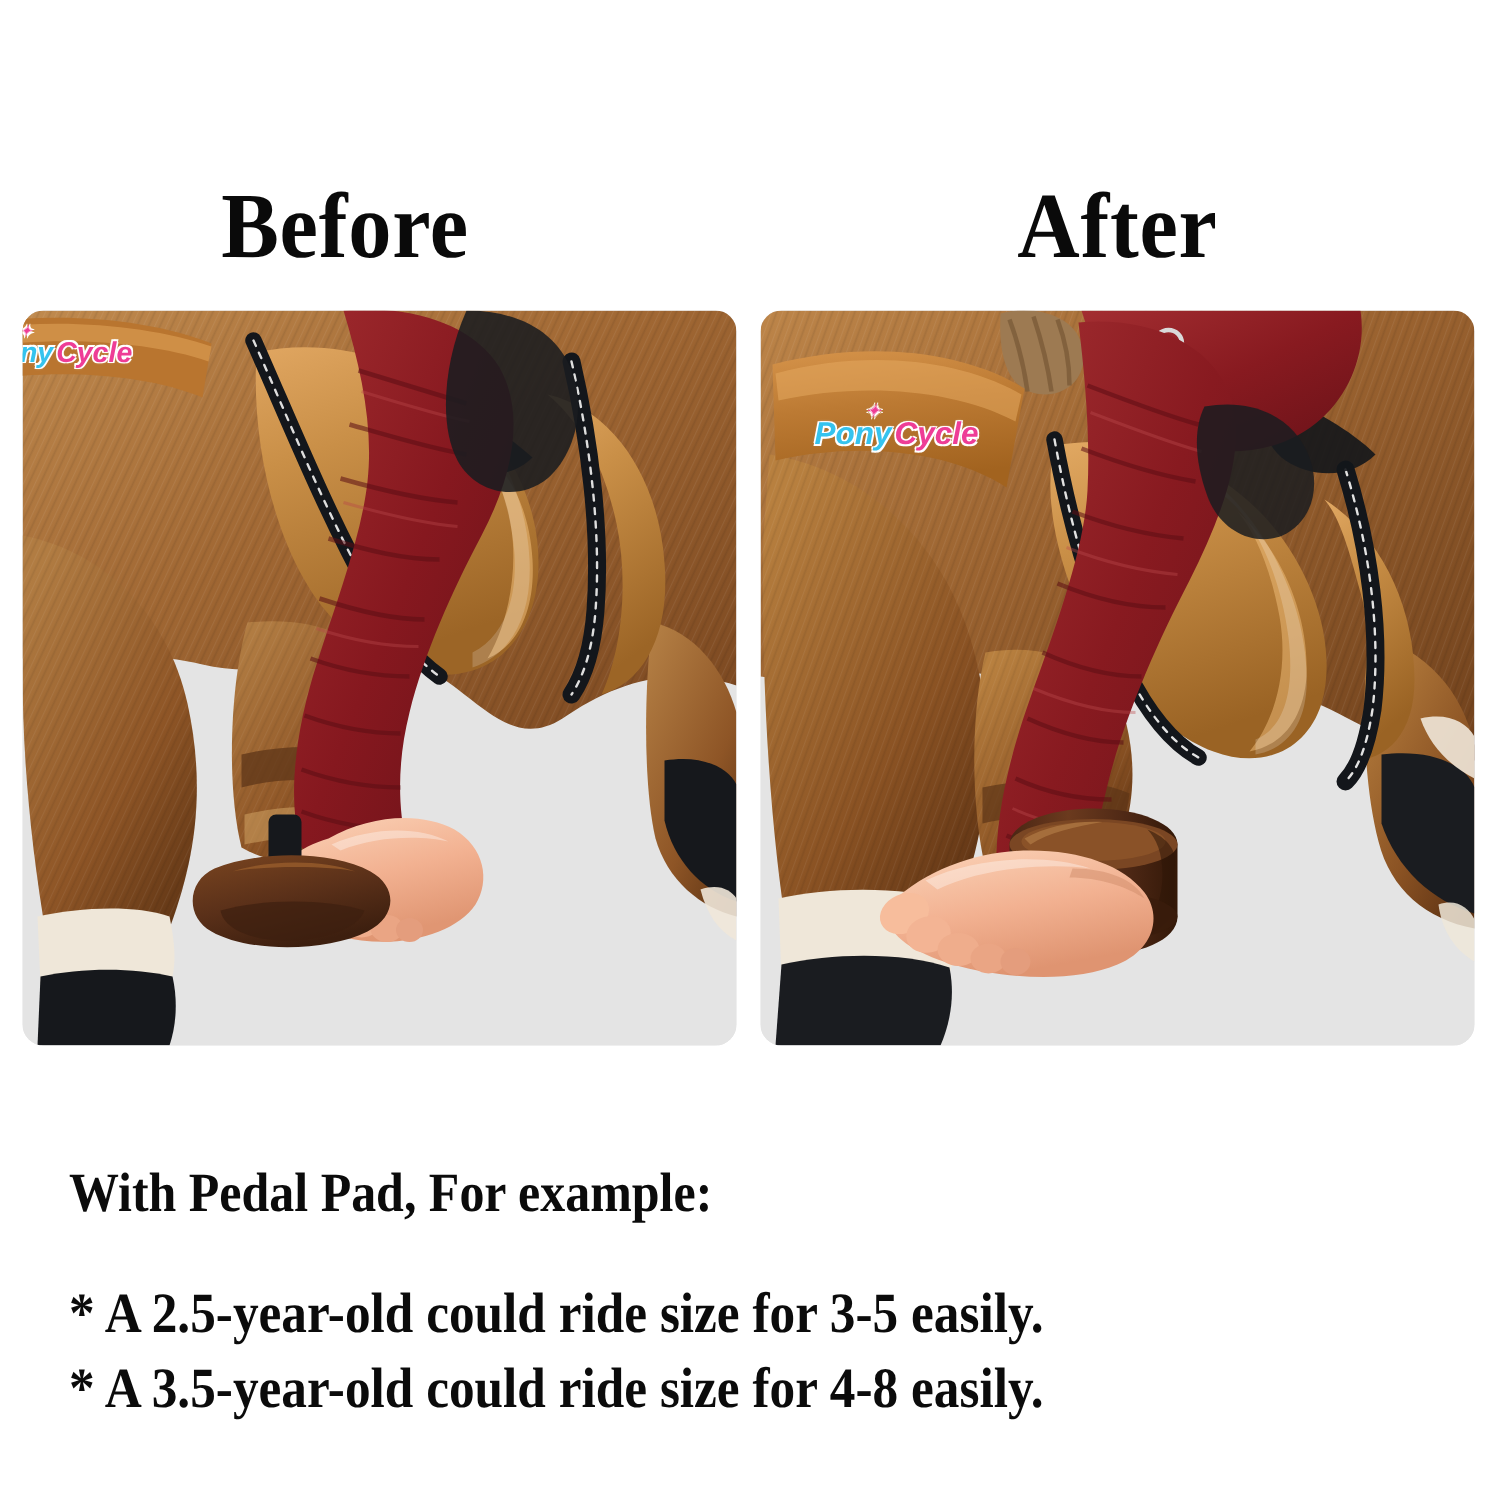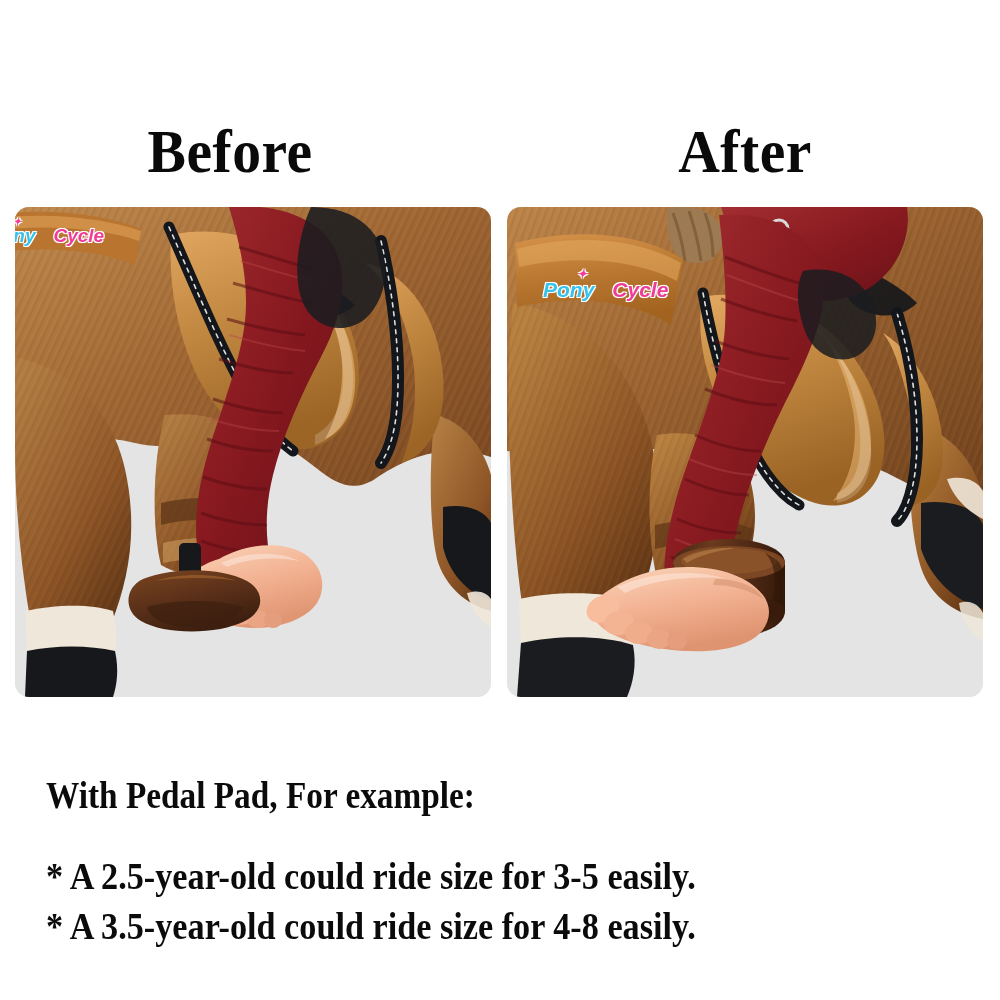--- a/index.html
+++ b/index.html
@@ -84,21 +84,21 @@
       -1px -1px 0 #ffffff, 1px -1px 0 #ffffff,
       -1px  1px 0 #ffffff, 1px  1px 0 #ffffff,
       0 0 2px #ffffff;
   }
   .logo-cycle {
     color: #ee3d96;
     text-shadow:
       -1px -1px 0 #ffffff, 1px -1px 0 #ffffff,
       -1px  1px 0 #ffffff, 1px  1px 0 #ffffff,
       0 0 2px #ffffff;
-    margin-left: 18px;
+    margin-left: 2px;
   }
   .logo-star {
     position: absolute;
     color: #ee3d96;
     text-shadow: -1px -1px 0 #fff, 1px -1px 0 #fff, -1px 1px 0 #fff, 1px 1px 0 #fff;
   }
 </style>
 </head>
 <body>
 

